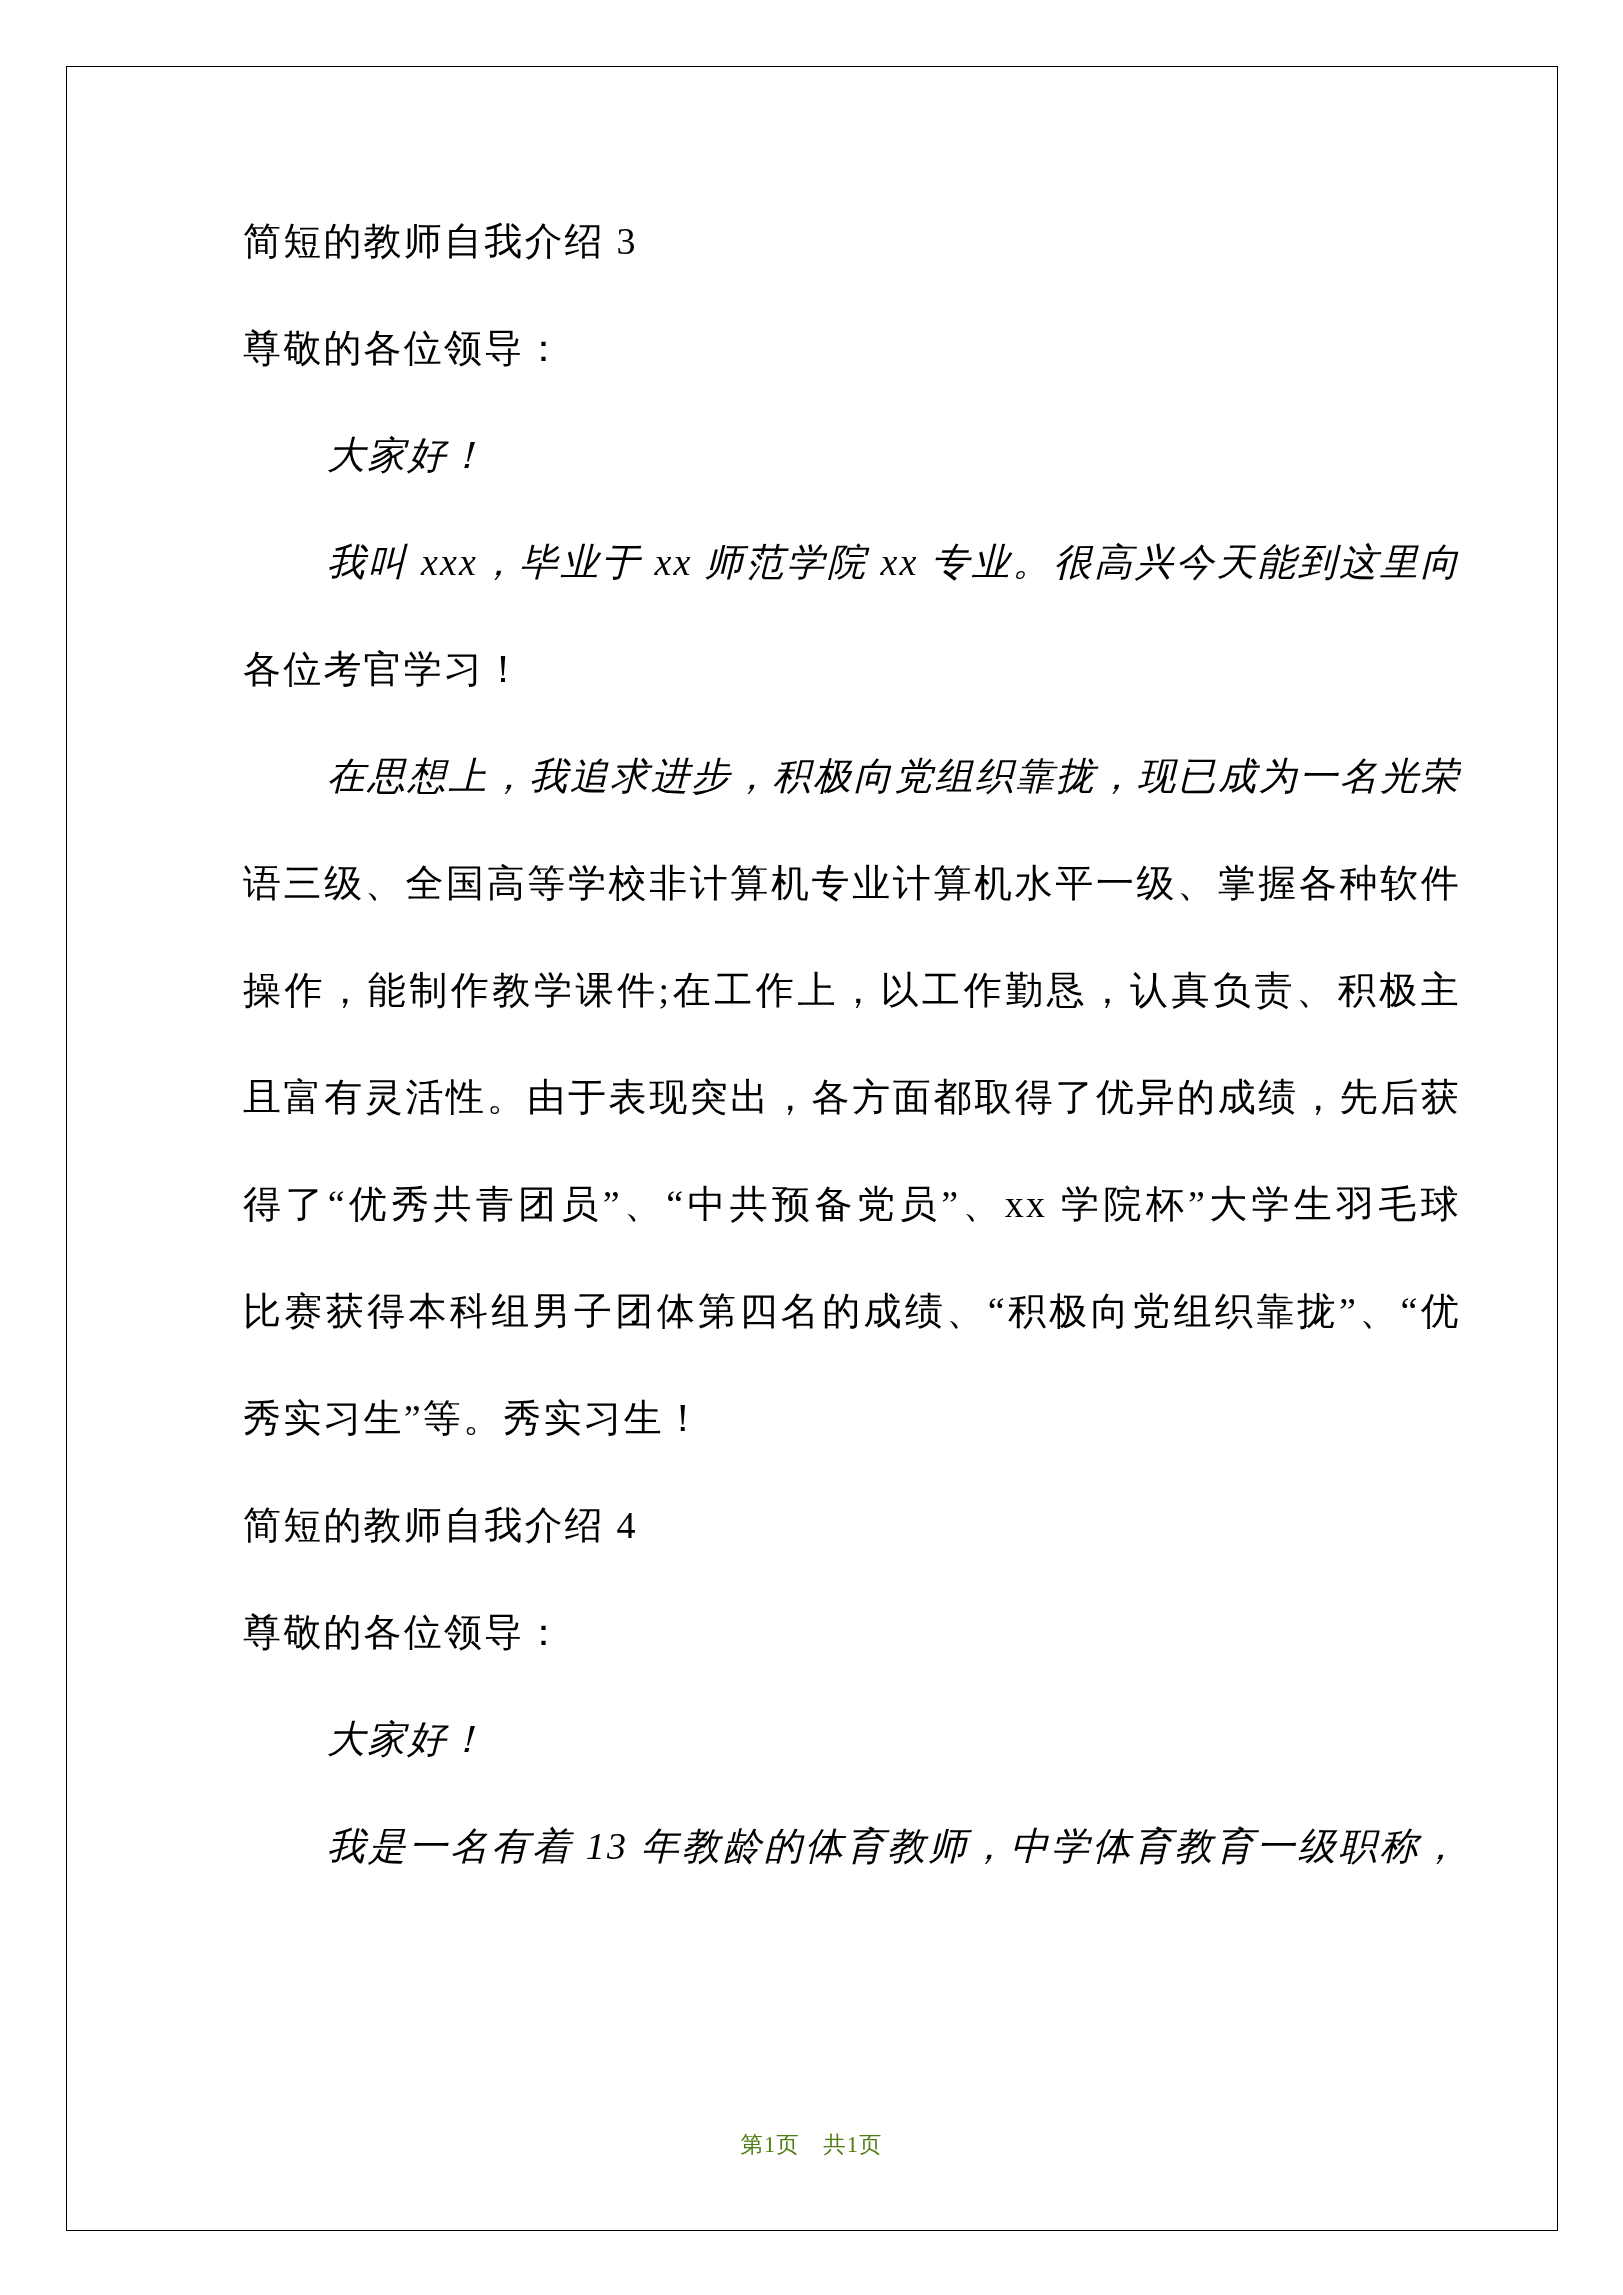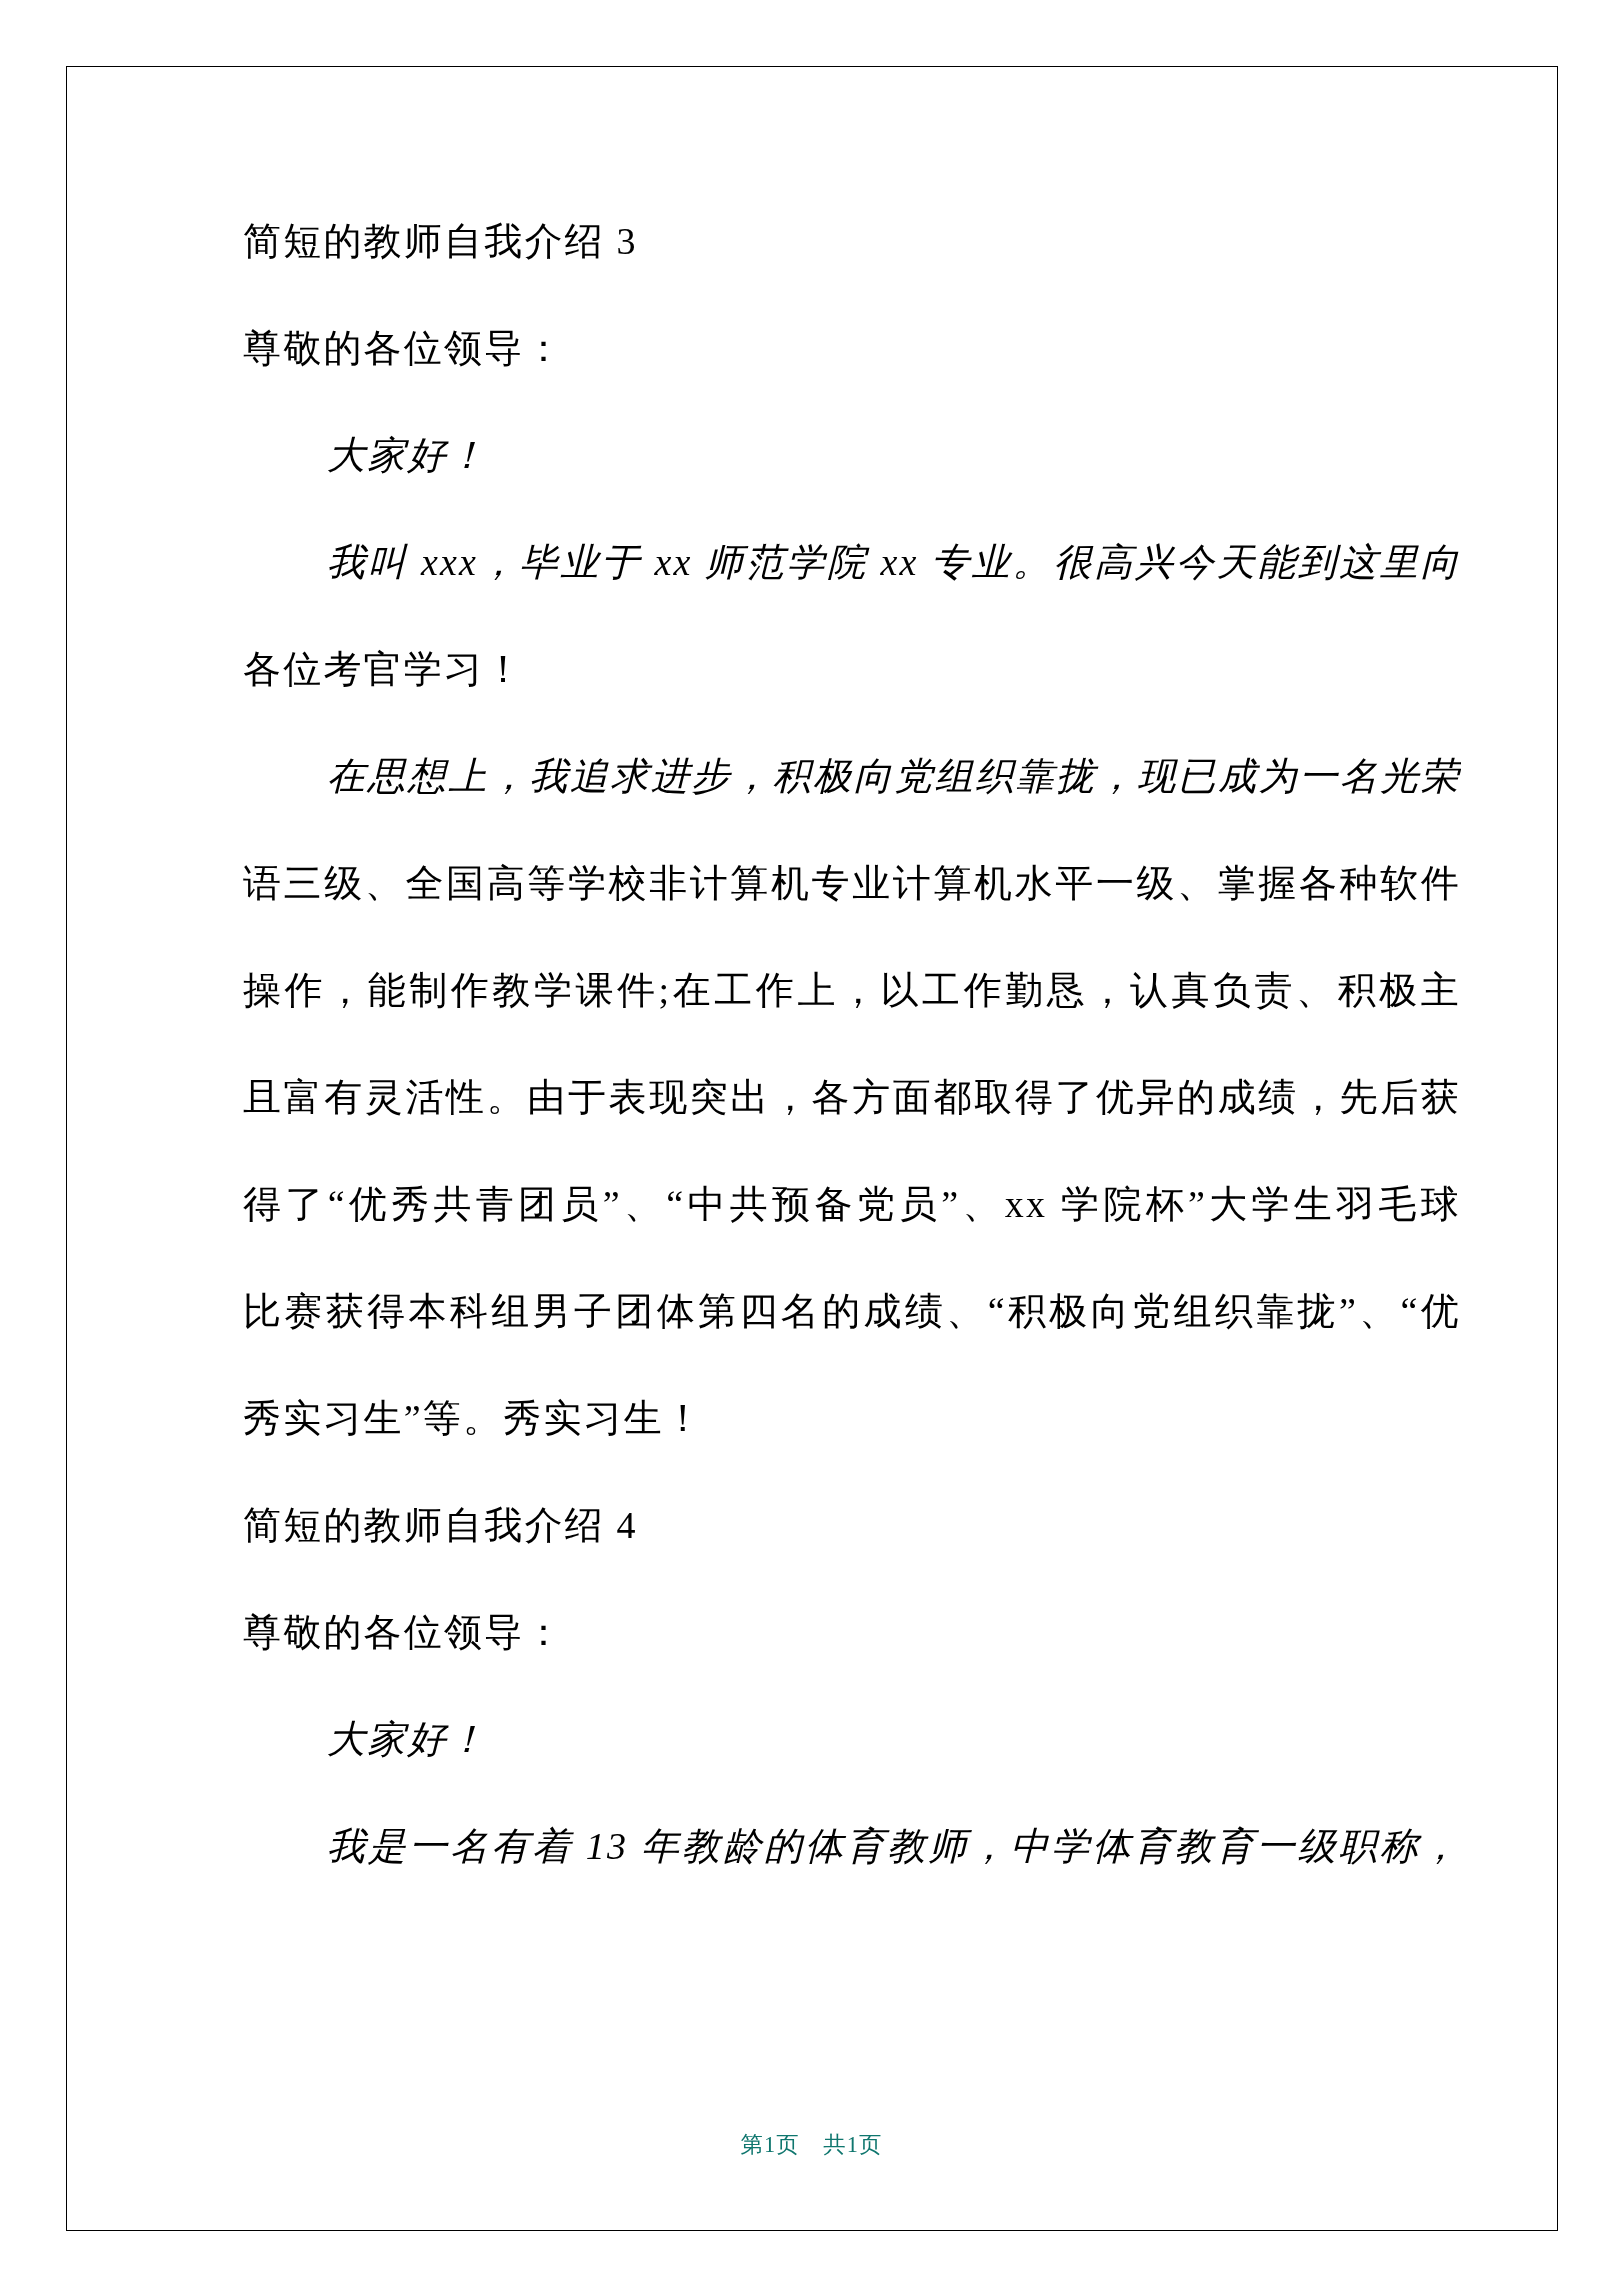--- a/index.html
+++ b/index.html
@@ -63,21 +63,21 @@
   .page-footer {
     position: absolute;
     left: 0;
     top: 2128px;
     width: 1623px;
     font-size: 22.4px;
     line-height: 34px;
     text-align: center;
     letter-spacing: 1.1px;
     white-space: pre;
-    color: #0f766e;
+    color: #4d7c0f;
   }
 </style>
 </head>
 <body>
 
 <div class="page">
   <div class="page-border"></div>
   <div class="doc-body">
 
   <div class="line">简短的教师自我介绍 3</div>

